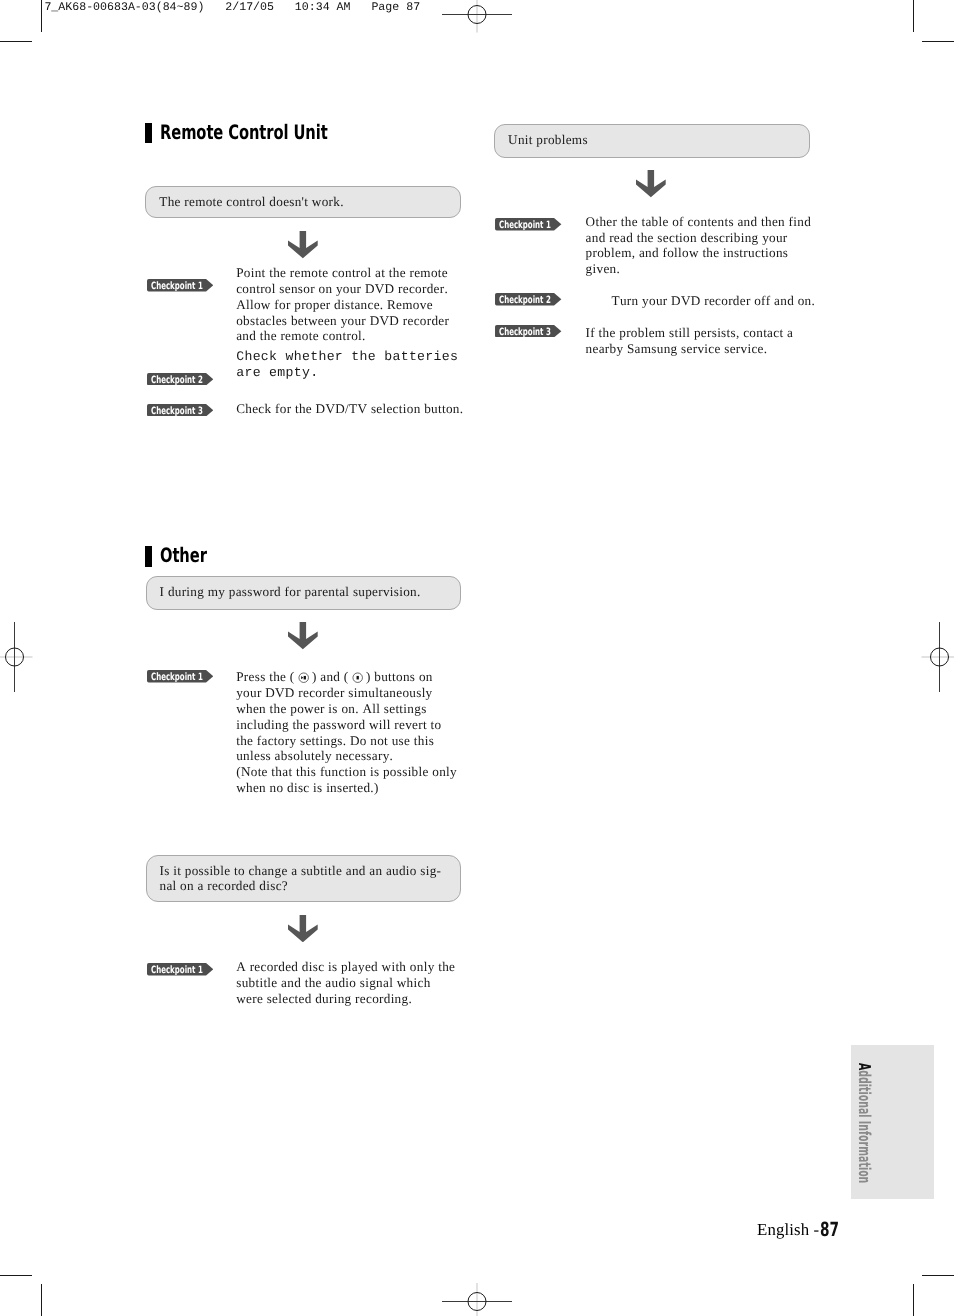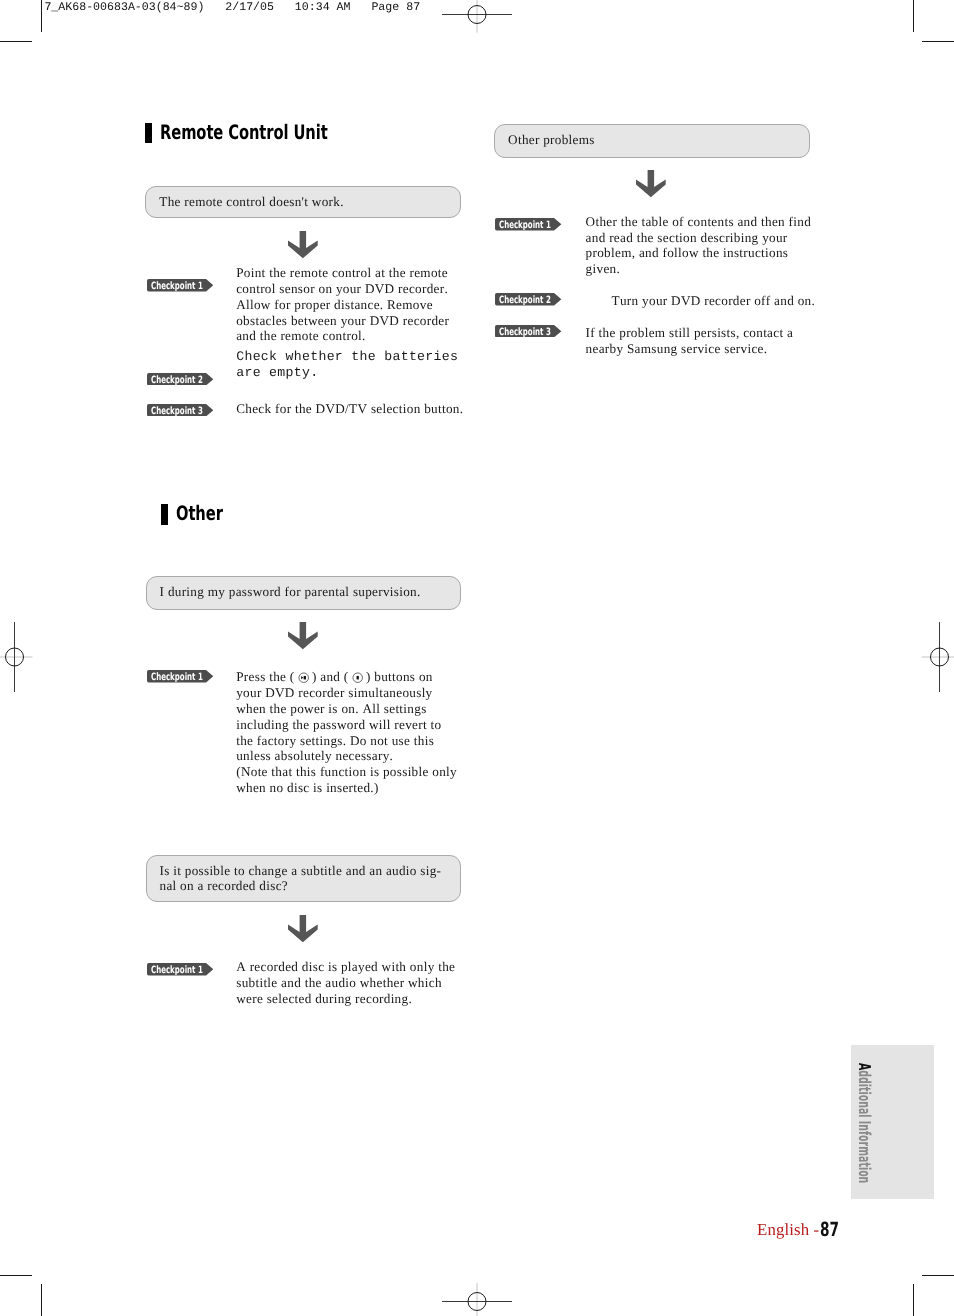--- a/index.html
+++ b/index.html
@@ -52,21 +52,21 @@
   
   .sidetab{position:absolute;background:var(--c-tab-fill,#e4e4e4);}
   .sidetab-label{position:absolute;white-space:nowrap;
         font-family:"DejaVu Sans Condensed","DejaVu Sans",sans-serif;font-weight:bold;
         font-size:16.4px;line-height:16.4px;color:var(--c-tab-text,#8a8a8a);transform-origin:0 0;
         transform:rotate(90deg) scaleX(0.639);letter-spacing:0px;}
   .sidetab-label .first{color:var(--c-tab-first,#111);}
 
   
   .footer{position:absolute;display:flex;align-items:baseline;}
-  .footer .lang{font-family:"Liberation Serif",serif;font-size:16.8px;color:#b91c1c;letter-spacing:0.14px;}
+  .footer .lang{font-family:"Liberation Serif",serif;font-size:16.8px;color:#000000;letter-spacing:0.14px;}
   .footer .pg{font-family:"DejaVu Sans Condensed","DejaVu Sans",sans-serif;font-weight:bold;
               font-size:19.5px;color:#111;margin-left:1.0px;transform:scaleX(0.78) translateY(1.2px);
               transform-origin:0 100%;}
 </style>
 </head>
 <body>
 
 <div class="page">
 
   <div class="printhdr">7_AK68-00683A-03(84~89)   2/17/05   10:34 AM   Page 87</div>
@@ -99,36 +99,36 @@
     <line x1="0.5" y1="35" x2="33" y2="35" stroke="#e2e2e2" stroke-width="2"></line>
     <line x1="18.5" y1="0" x2="18.5" y2="70" stroke="#3a3a3a" stroke-width="1"></line>
     <circle cx="18.5" cy="35" r="9" fill="none" stroke="#1a1a1a" stroke-width="1"></circle>
   </svg>
 
   <div id="content">
       <div class="sec-head" style="left:145.2px;top:122.5px;">
         <div class="sec-bar"></div>
         <div class="sec-title">Remote Control Unit</div>
       </div>
-      <div class="sec-head" style="left:145.2px;top:504px;margin-left:16px;">
+      <div class="sec-head" style="left:145.2px;top:546px;">
         <div class="sec-bar"></div>
         <div class="sec-title">Other</div>
       </div>
       <div class="qbox" style="left:145.3px;top:186px;width:315.7px;height:32.4px;">
         <div class="qtext">The remote control doesn't work.</div>
       </div>
       <div class="qbox" style="left:145.6px;top:576.1px;width:315.7px;height:34.1px;">
         <div class="qtext">I during my password for parental supervision.</div>
       </div>
-      <div class="qbox" style="left:145.5px;top:854.6px;width:315.7px;height:47.8px;">
+      <div class="qbox" style="left:145.5px;top:854.6px;width:315.7px;height:47.8px;border-radius:12px;">
         <div class="qtext">Is it possible to change a subtitle and an audio sig-
 nal on a recorded disc?</div>
       </div>
       <div class="qbox" style="left:494.1px;top:124.1px;width:316px;height:33.9px;">
-        <div class="qtext">Other problems</div>
+        <div class="qtext">Unit problems</div>
       </div>
       <div class="arrow" style="left:286.9px;top:231.2px;">
         <svg viewBox="0 0 31 27.4" width="31" height="27.4" xmlns="http://www.w3.org/2000/svg">
           <path d="M12.6 0 L19.1 0 L19.1 16.9 L30.7 9.6 L30.7 14.5 L15.85 27.3 L1.0 14.5 L1.0 9.6 L12.6 16.9 Z" fill="#565656"></path>
         </svg>
       </div>
       <div class="arrow" style="left:286.9px;top:622.2px;">
         <svg viewBox="0 0 31 27.4" width="31" height="27.4" xmlns="http://www.w3.org/2000/svg">
           <path d="M12.6 0 L19.1 0 L19.1 16.9 L30.7 9.6 L30.7 14.5 L15.85 27.3 L1.0 14.5 L1.0 9.6 L12.6 16.9 Z" fill="#565656"></path>
         </svg>
@@ -178,21 +178,21 @@
             <circle cx="11.4" cy="11.4" r="9.5" fill="none" stroke="#111" stroke-width="1.25"></circle>
             <rect x="9.1" y="7.9" width="4.6" height="7.0" fill="#111"></rect>
           </svg></span> ) buttons on your DVD recorder simultaneously when the power is on. All settings including the password will revert to the factory settings. Do not use this unless absolutely necessary.
 (Note that this function is possible only when no disc is inserted.)</div>
       <div class="cp-badge" style="left:146.6px;top:963.3px;width:66.4px;">
         <svg viewBox="0 0 66.4 12.4" width="66.4" height="12.4" xmlns="http://www.w3.org/2000/svg">
           <path d="M1.7 0 H59.10000000000001 L66.4 6.2 L59.10000000000001 12.4 H1.7 A1.7 1.7 0 0 1 0 10.700000000000001 V1.7 A1.7 1.7 0 0 1 1.7 0 Z" fill="#4d4d4d"></path>
         </svg>
         <div class="lbl">Checkpoint 1</div>
       </div>
-      <div class="cp-text" style="left:236.2px;top:959.1px;width:222px;">A recorded disc is played with only the subtitle and the audio whether which were selected during recording.</div>
+      <div class="cp-text" style="left:236.2px;top:959.1px;width:222px;">A recorded disc is played with only the subtitle and the audio signal which were selected during recording.</div>
       <div class="cp-badge" style="left:495.2px;top:218.3px;width:66.4px;">
         <svg viewBox="0 0 66.4 12.4" width="66.4" height="12.4" xmlns="http://www.w3.org/2000/svg">
           <path d="M1.7 0 H59.10000000000001 L66.4 6.2 L59.10000000000001 12.4 H1.7 A1.7 1.7 0 0 1 0 10.700000000000001 V1.7 A1.7 1.7 0 0 1 1.7 0 Z" fill="#4d4d4d"></path>
         </svg>
         <div class="lbl">Checkpoint 1</div>
       </div>
       <div class="cp-text" style="left:585.6px;top:213.7px;width:226px;">Other the table of contents and then find and read the section describing your problem, and follow the instructions given.</div>
       <div class="cp-badge" style="left:495.2px;top:293.3px;width:66.4px;">
         <svg viewBox="0 0 66.4 12.4" width="66.4" height="12.4" xmlns="http://www.w3.org/2000/svg">
           <path d="M1.7 0 H59.10000000000001 L66.4 6.2 L59.10000000000001 12.4 H1.7 A1.7 1.7 0 0 1 0 10.700000000000001 V1.7 A1.7 1.7 0 0 1 1.7 0 Z" fill="#4d4d4d"></path>

